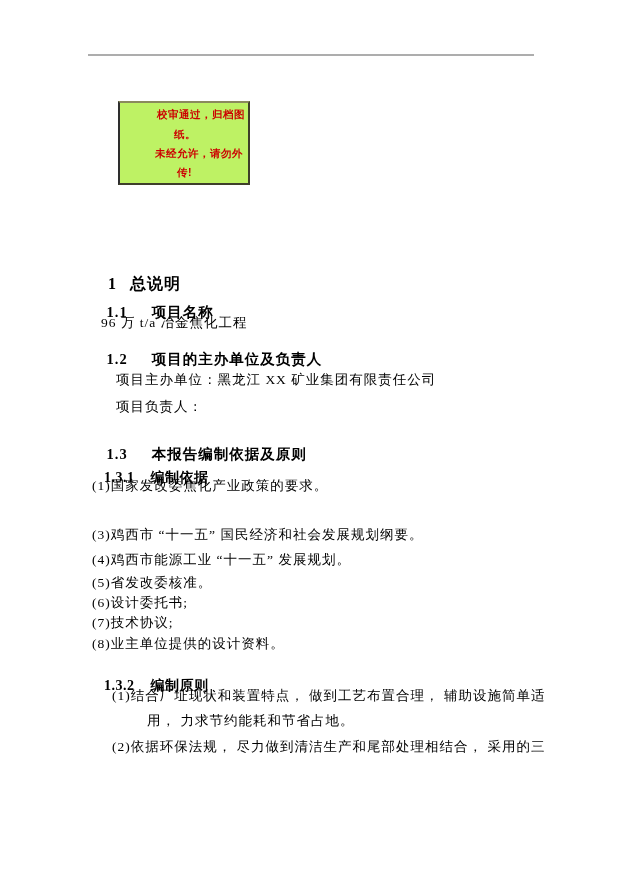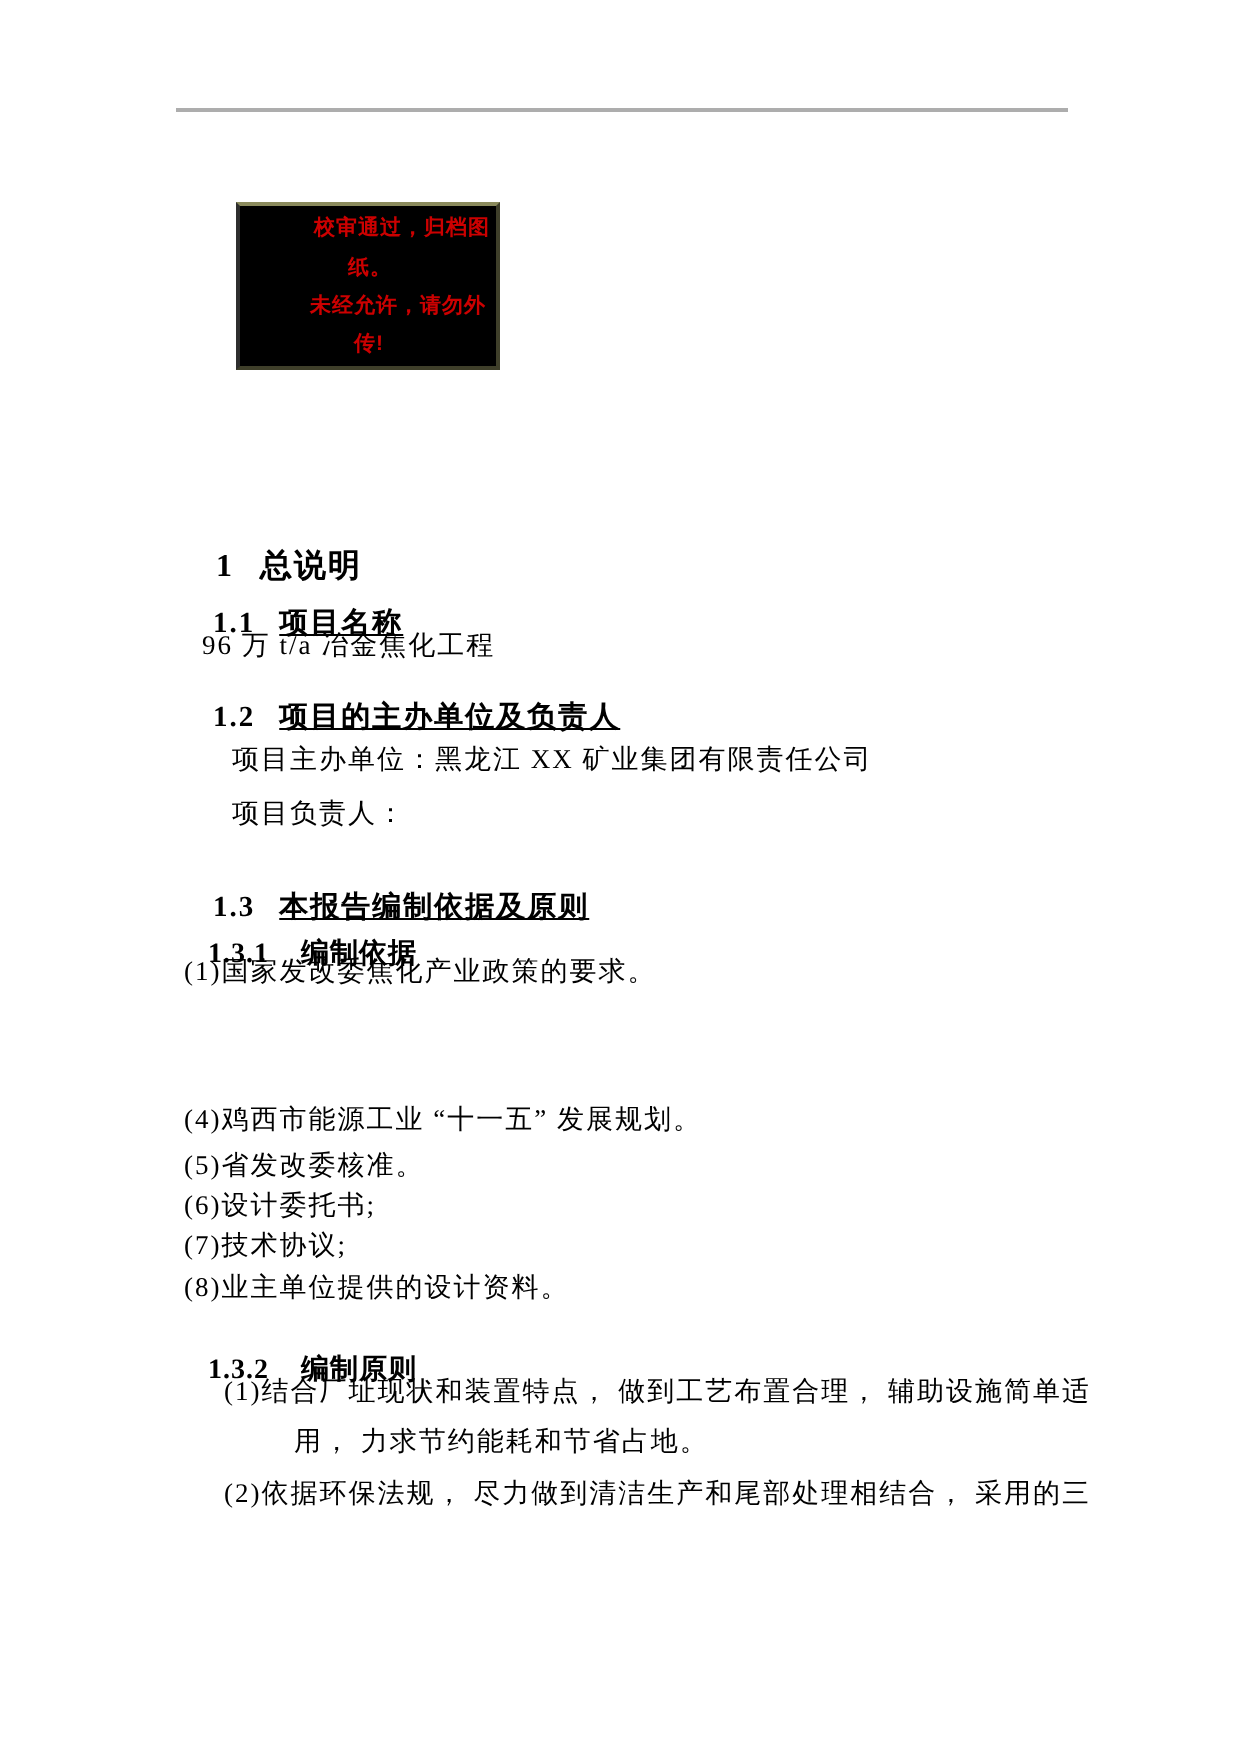--- a/index.html
+++ b/index.html
@@ -20,40 +20,40 @@
     top: 54px; left: 88px;
     width: 446px; height: 2px;
     background: #adadad;
   }
 
   
   .stamp {
     position: absolute;
     top: 101px; left: 118px;
     width: 128px; height: 80px;
-    background: #000000;
+    background: #bef264;
     border: 2px solid;
     border-color: #8a8a5c #3f3f2a #3f3f2a #2e2e2e;
   }
   .stamp-line {
     position: absolute;
     white-space: pre;
     font-family: "Liberation Sans", "DejaVu Sans", sans-serif;
     font-weight: bold;
     font-size: 10.5px;
     letter-spacing: 0.5px;
     line-height: 1;
     color: #cc0000;
   }
 
   
   .h1 { font-weight: bold; font-size: 16px; letter-spacing: 1px; }
   .h1 .htxt { margin-left: 13px; }
   .h2 { font-weight: bold; font-size: 14.5px; letter-spacing: 1px; }
-  .h2 .htxt { margin-left: 12px; text-decoration: underline; }
+  .h2 .htxt { margin-left: 24px; }
   .h3 { font-weight: bold; font-size: 14px; letter-spacing: 0.5px; }
   .h3 .htxt { margin-left: 16px; font-family: Liberation Serif, serif; }
 
   
   .body-line { font-size: 13.5px; letter-spacing: 1px; }
 </style>
 </head>
 <body>
 
 <div class="page">
@@ -86,20 +86,21 @@
 
   <div class="abs h2" style="top:429px; left:88px;">
     <span class="hnum">1.3</span><span class="htxt">本报告编制依据及原则</span>
   </div>
 
   <div class="abs h3" style="top:454px; left:88px;">
     <span class="hnum">1.3.1</span><span class="htxt">编制依据</span>
   </div>
 
   <div class="abs body-line" style="top:478px; left:92px;">(1)国家发改委焦化产业政策的要求。</div>
+  <div class="abs body-line" style="top:527px; left:92px;">(3)鸡西市 “十一五” 国民经济和社会发展规划纲要。</div>
   <div class="abs body-line" style="top:552px; left:92px;">(4)鸡西市能源工业 “十一五” 发展规划。</div>
   <div class="abs body-line" style="top:575px; left:92px;">(5)省发改委核准。</div>
   <div class="abs body-line" style="top:595px; left:92px;">(6)设计委托书;</div>
   <div class="abs body-line" style="top:615px; left:92px;">(7)技术协议;</div>
   <div class="abs body-line" style="top:636px; left:92px;">(8)业主单位提供的设计资料。</div>
 
   <div class="abs h3" style="top:662px; left:88px;">
     <span class="hnum">1.3.2</span><span class="htxt">编制原则</span>
   </div>
 

